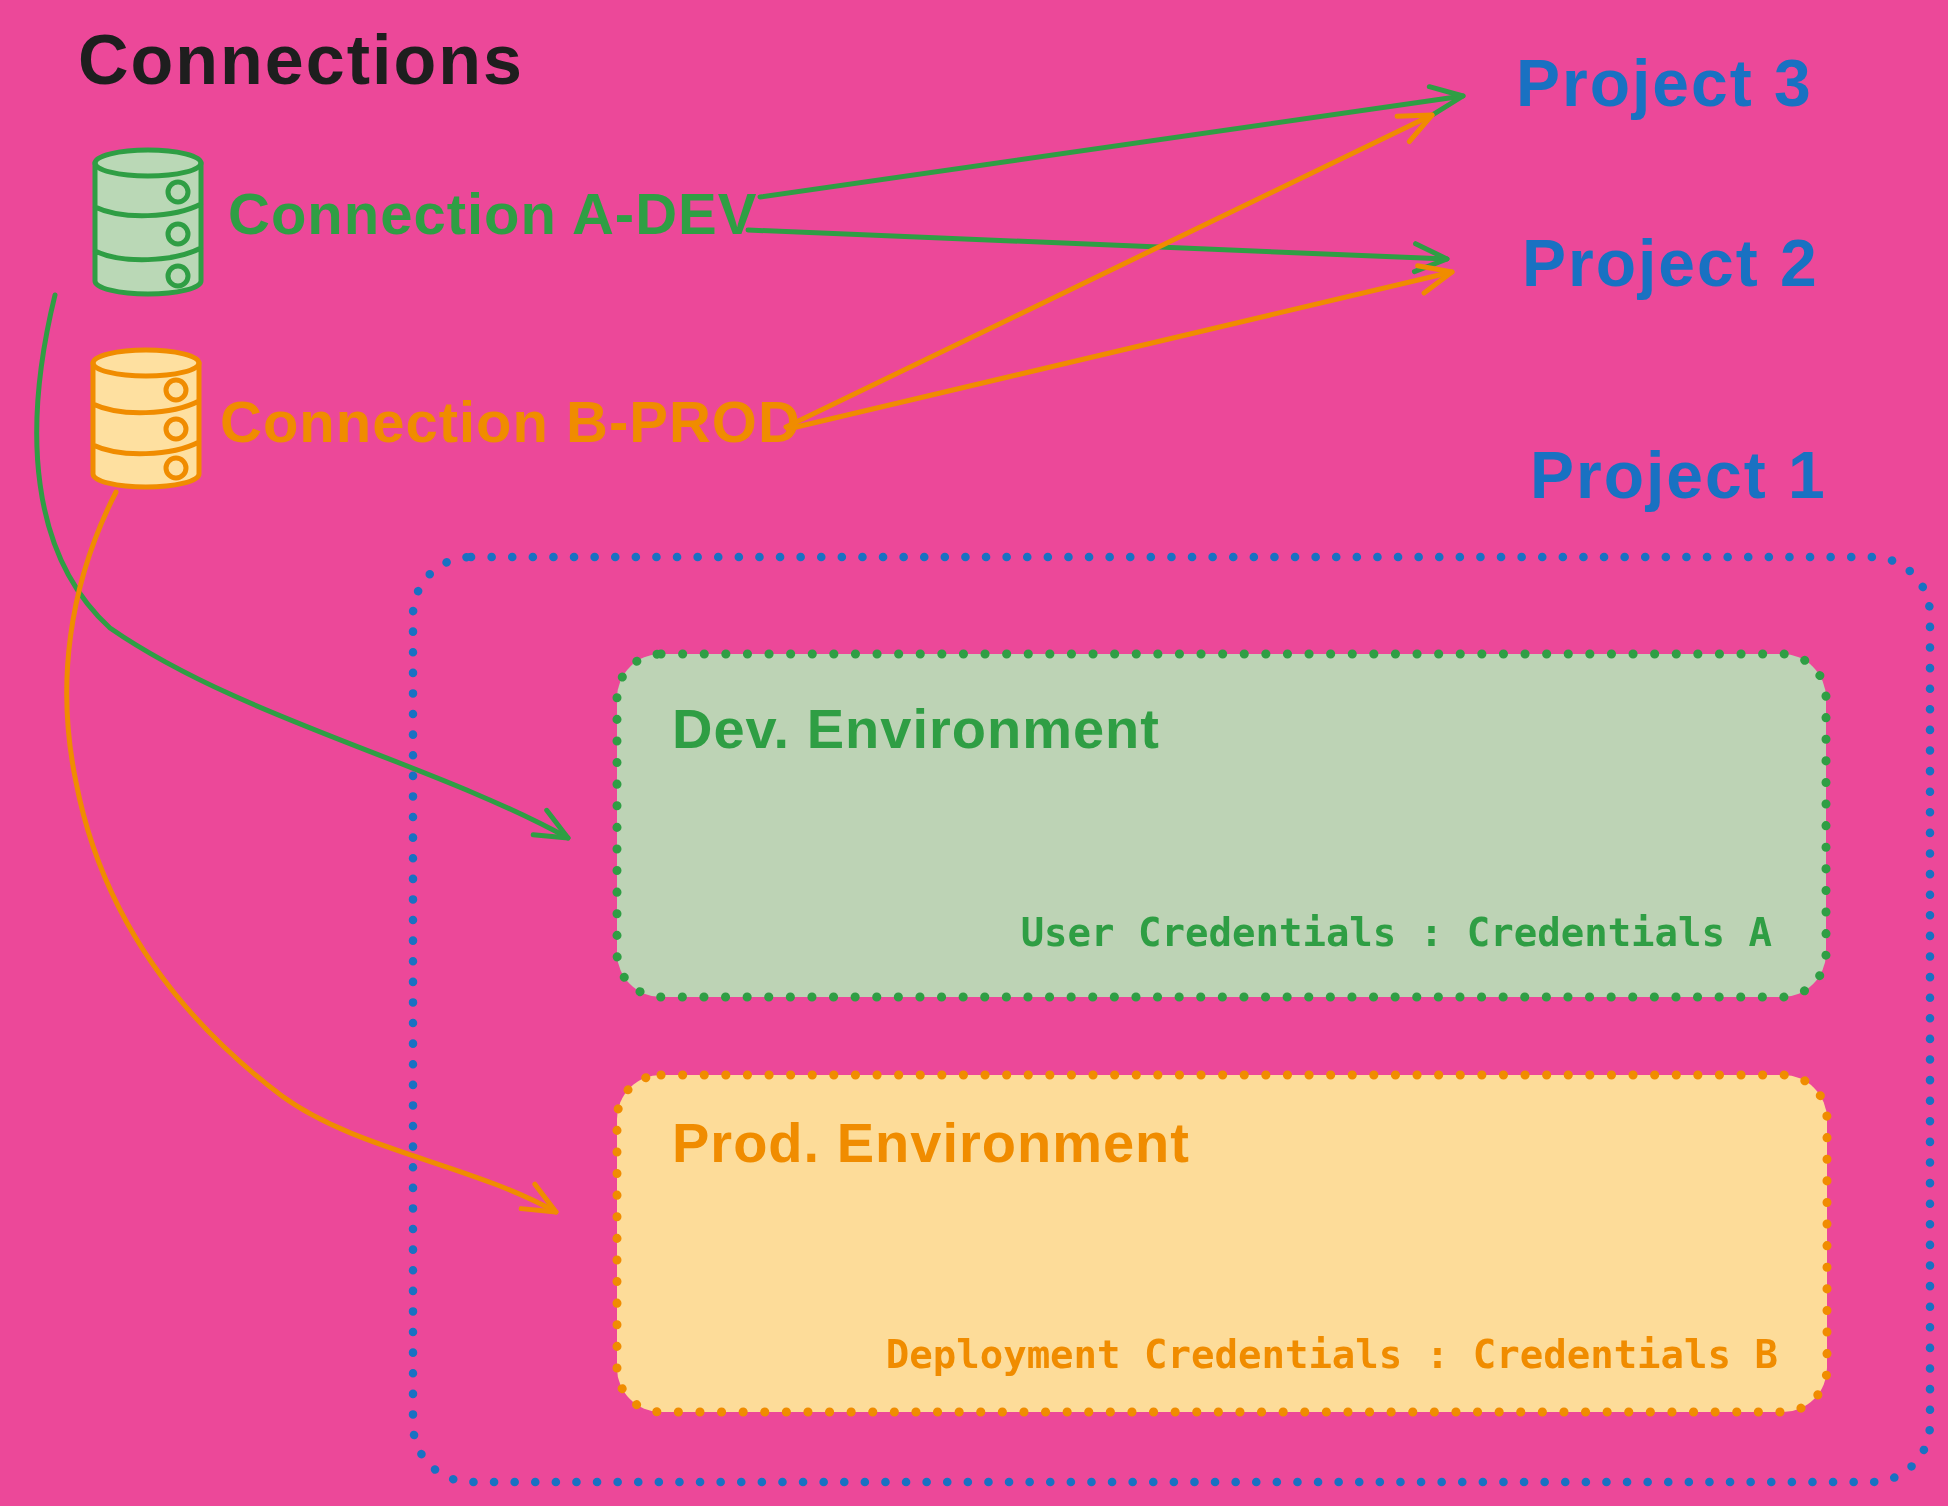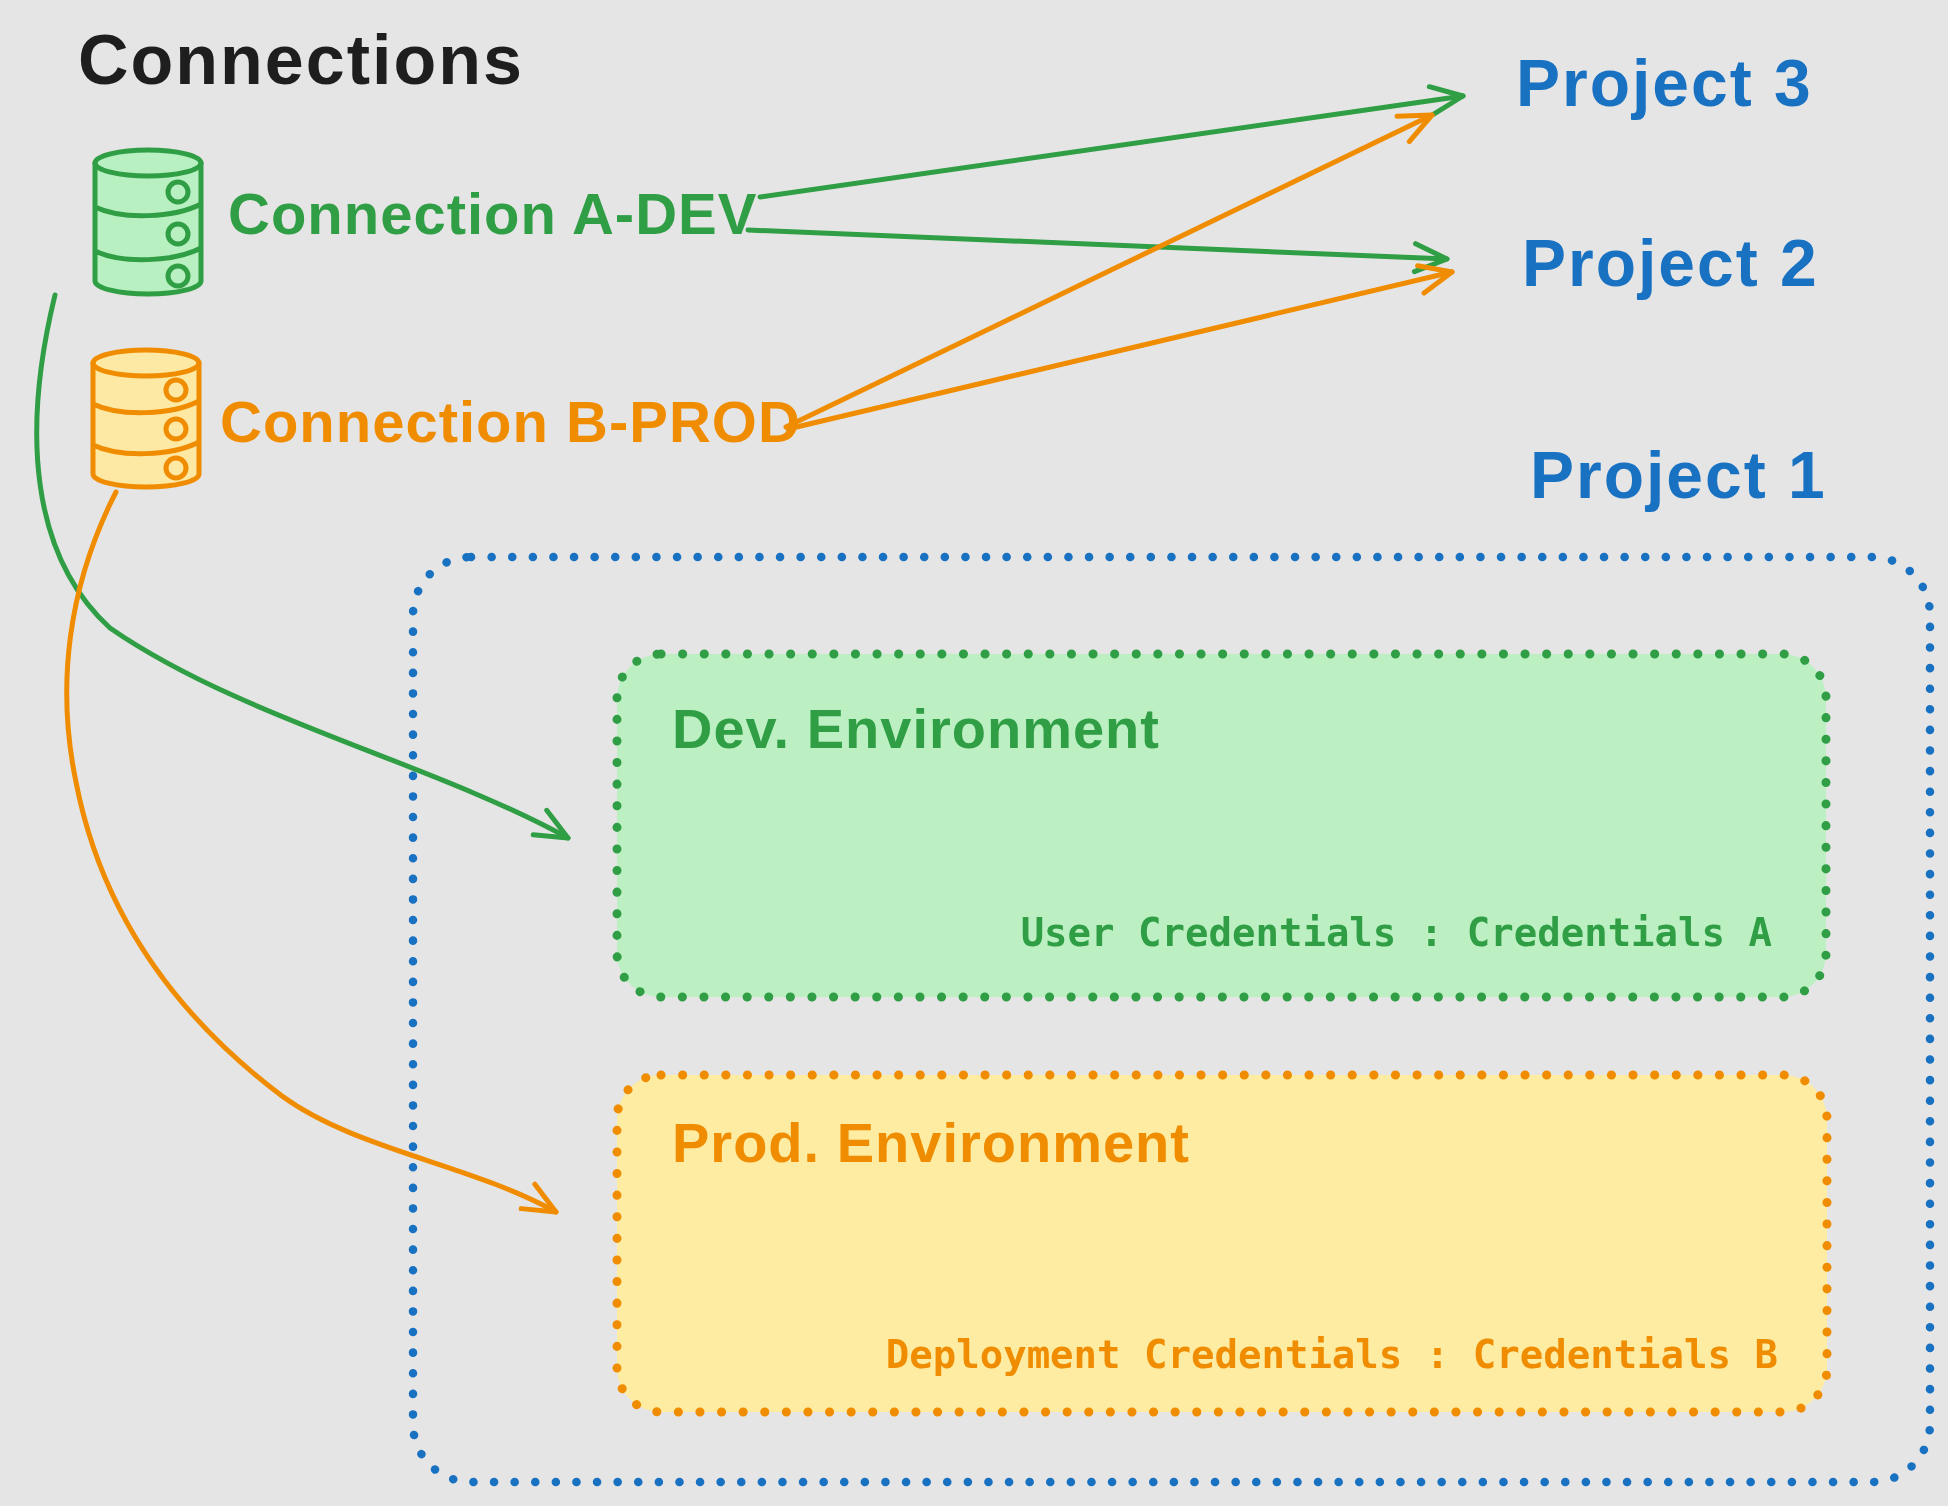--- a/index.html
+++ b/index.html
@@ -4,21 +4,21 @@
 <style>
   html, body {
     margin: 0;
     padding: 0;
     background: #ffffff;
   }
   .stage {
     width: 1948px;
     height: 1506px;
     position: relative;
-    background: #e5e5e5;
+    background: #ec4899;
     overflow: hidden;
   }
   svg { display: block; }
   .hand {
     font-family: "Liberation Sans", sans-serif;
     font-weight: 700;
   }
   .mono {
     font-family: "DejaVu Sans Mono", monospace;
     font-weight: 700;

